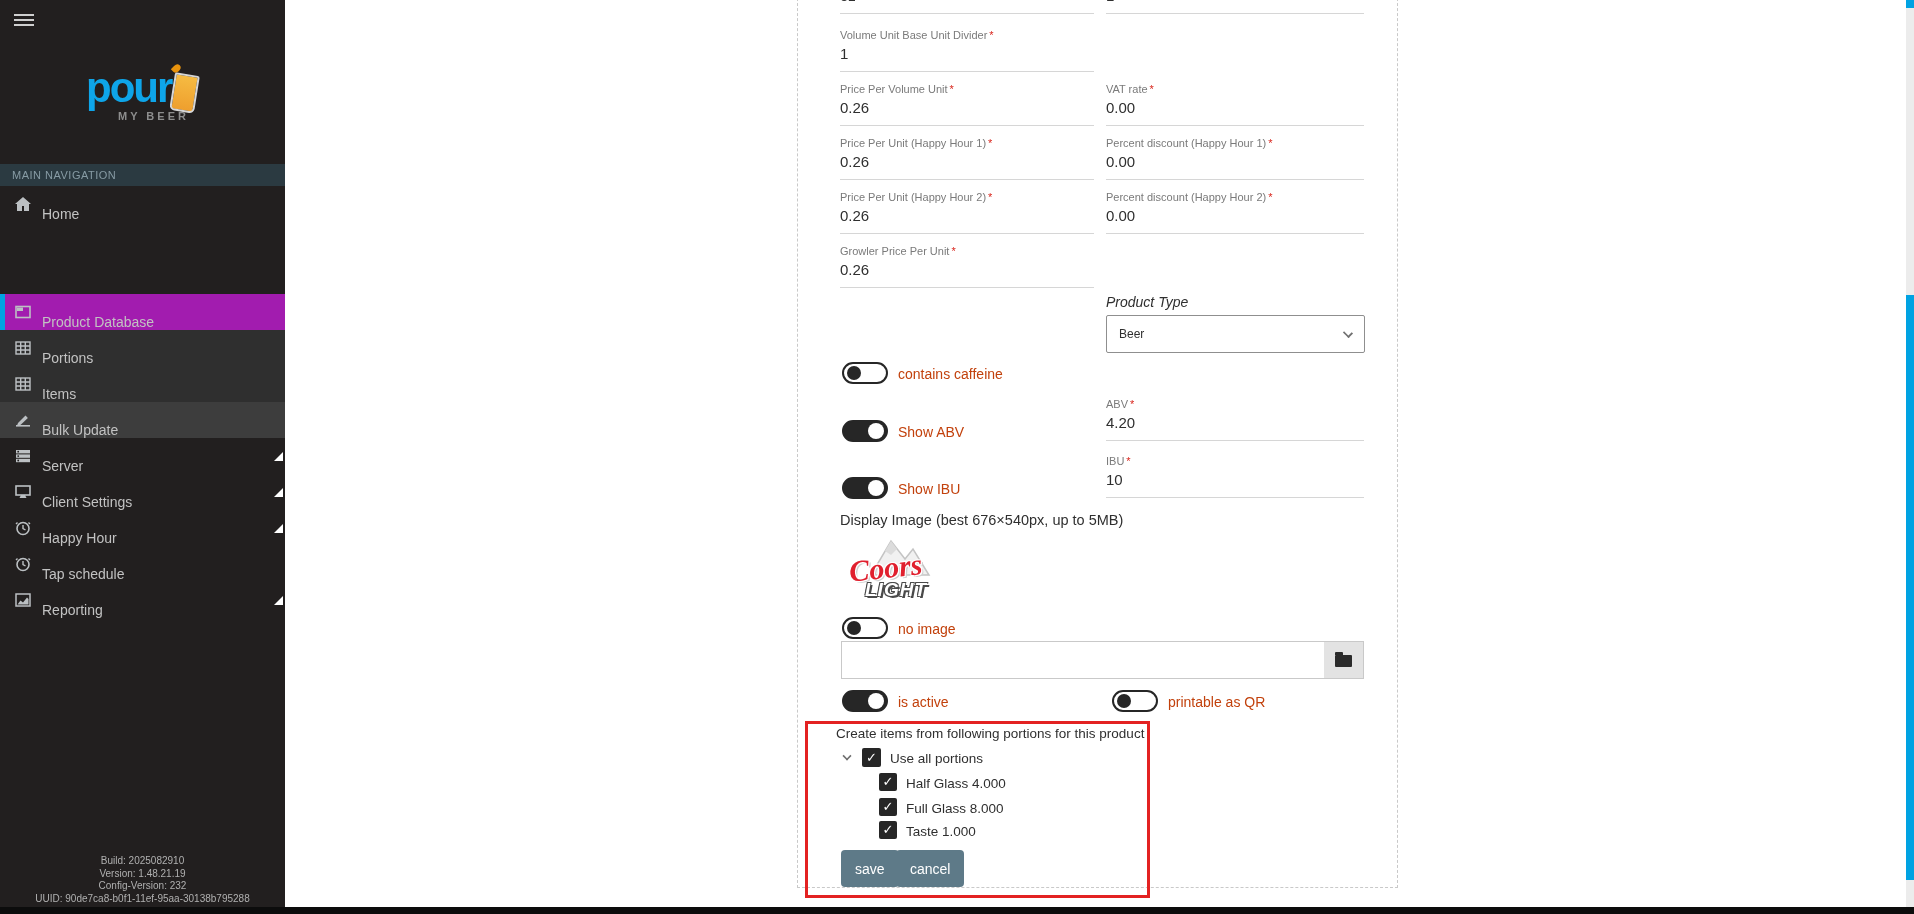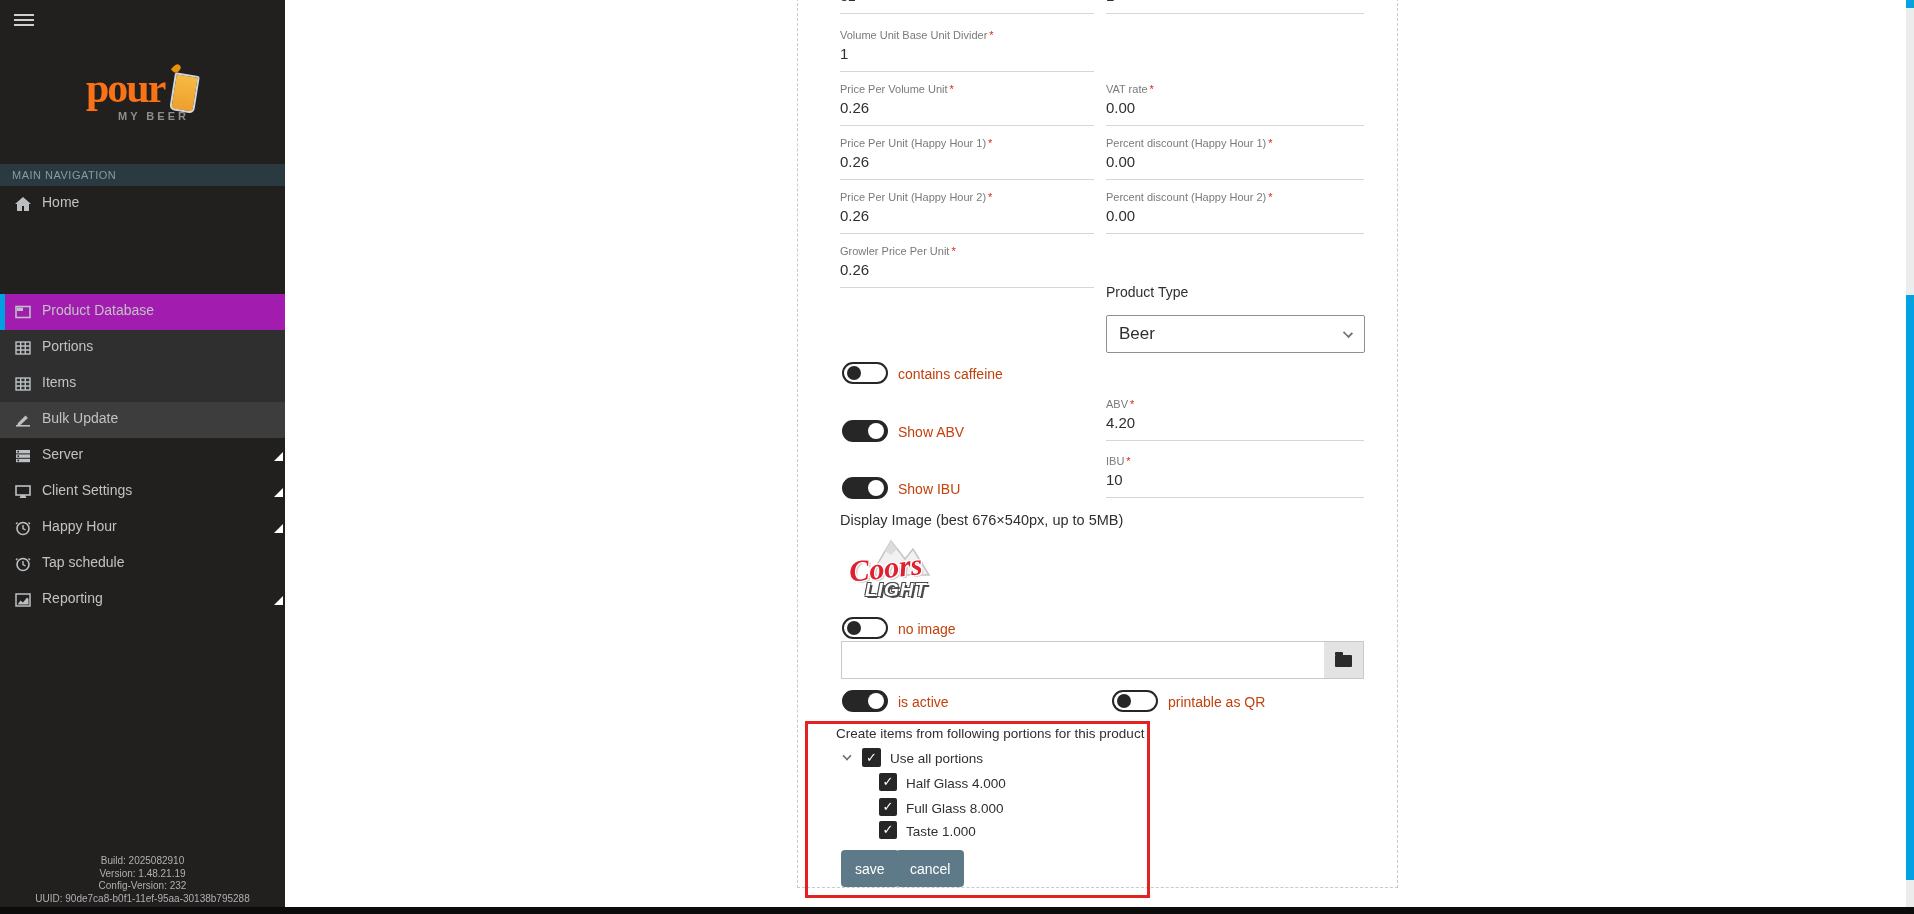--- a/index.html
+++ b/index.html
@@ -5,32 +5,32 @@
   * { margin:0; padding:0; box-sizing:border-box; }
   html,body { width:1914px; height:914px; overflow:hidden; background:#fff;
               font-family:"Liberation Sans", sans-serif; }
   .page { position:relative; width:1914px; height:914px; background:#fff; overflow:hidden; }
 
   
   .sidebar { position:absolute; left:0; top:0; width:285px; height:914px; background:#221f1f; z-index:2; }
   .hamburger { position:absolute; left:14px; top:14px; width:20px; height:14px; cursor:pointer; }
   .hamburger span { display:block; height:2px; background:#cfcfcf; margin-bottom:3px; }
   .brand { position:absolute; left:0; top:62px; width:285px; height:70px; }
-  .brand-name { position:absolute; left:86px; top:2px; font-size:42px; font-weight:bold; color:#f97316; letter-spacing:-2px;font-family:Liberation Serif, serif; }
+  .brand-name { position:absolute; left:86px; top:2px; font-size:42px; font-weight:bold; color:#0ea5e9; letter-spacing:-2px; }
   .brand-tagline { position:absolute; left:118px; top:48px; font-size:11px; font-weight:bold; letter-spacing:3px; color:#8d8d8d; }
   .glass { position:absolute; left:172px; top:12px; width:25px; height:38px;
            background:linear-gradient(#f6bb42,#ee9f2e); border:2px solid #d6d6d6;
            border-radius:2px 2px 5px 5px; transform:rotate(9deg); }
   .glass-drop { position:absolute; left:173px; top:2px; width:7px; height:9px; background:#e8920c;
                 border-radius:50% 50% 50% 0; transform:rotate(45deg); }
   .nav-section { position:absolute; left:0; top:164px; width:285px; height:22px; background:#2b3a41;
                  color:#879ba4; font-size:11px; letter-spacing:.5px; line-height:22px; padding-left:12px; }
   .nav-item { position:absolute; left:0; width:285px; height:36px; color:#c2c2c2; font-size:14px; cursor:pointer; }
   .nav-item .nicon { position:absolute; left:14px; top:9px; width:18px; height:18px; }
-  .nav-item .nlabel { position:absolute; left:42px; top:8px; }
+  .nav-item .nlabel { position:absolute; left:42px; top:20px; }
   .submenu-bg { position:absolute; left:0; top:294px; width:285px; height:144px; background:#2f2f2f; }
   .nav-item.sub { background:transparent; }
   .nav-item.active { background:#a21caf; border-left:5px solid #00a2e2; }
   .nav-item.active .nicon { left:9px; }
   .nav-item.active .nlabel { left:37px; }
   .nav-item.hovered { background:#3d3d3d; }
   .corner-arrow { position:absolute; right:2px; top:14px; width:0; height:0;
                   border-bottom:9px solid #ffffff; border-left:9px solid transparent; }
   .side-footer { position:absolute; left:0; bottom:9px; width:285px; text-align:center;
                  font-size:10px; line-height:12.5px; color:#b0b0b0; }
@@ -44,21 +44,21 @@
   
   .panel { position:absolute; left:797px; top:-22px; width:601px; height:910px;
            border:1px dashed #c9c9c9; background:#fff; }
   .field { position:absolute; border-bottom:1px solid #d6d6d6; padding-bottom:8px; background:transparent; }
   .flabel { font-size:11px; color:#7a7a7a; margin-bottom:4px; }
   .freq { color:#d9251c; font-size:11px; margin-left:2px; }
   .fvalue { font-size:15px; color:#2f2f2f; min-height:18px; line-height:18px; }
   .plain-label { position:absolute; font-size:15px; color:#2f2f2f; }
   .select-label { position:absolute; font-size:14px; color:#2f2f2f; }
   .select-box { position:absolute; height:38px; border:1px solid #8f8f8f; border-radius:2px;
-                font-size:17px; color:#2f2f2f; line-height:36px; padding-left:12px; background:#fff; cursor:pointer; }
+                font-size:12px; color:#2f2f2f; line-height:36px; padding-left:12px; background:#fff; cursor:pointer; }
   .select-chevron { position:absolute; right:12px; top:13px; width:8px; height:8px;
                     border-right:2px solid #707070; border-bottom:2px solid #707070; transform:rotate(45deg) scaleY(.8); }
 
   
   .toggle { position:absolute; width:46px; height:22px; border:2px solid #262626; border-radius:12px;
             background:#fff; cursor:pointer; }
   .toggle .knob { position:absolute; left:3px; top:2px; width:14px; height:14px; border-radius:50%; background:#262626; }
   .toggle.on { background:#262626; }
   .toggle.on .knob { left:auto; right:2px; top:1px; width:16px; height:16px; background:#fff; }
   .tlabel { position:absolute; font-size:14px; color:#c2410c; }
@@ -281,21 +281,21 @@
   <div class="field" style="left:1106px; top:191px; width:258px;">
     <div class="flabel"><span>Percent discount (Happy Hour 2)</span><span class="freq">*</span></div>
     <div class="fvalue">0.00</div>
   </div>
 
   <div class="field" style="left:840px; top:245px; width:254px;">
     <div class="flabel"><span>Growler Price Per Unit</span><span class="freq">*</span></div>
     <div class="fvalue">0.26</div>
   </div>
 
-  <div class="select-label" style="left:1106px; top:284px;">Product Type</div>
+  <div class="select-label" style="left:1106px; top:294px;font-style:italic;">Product Type</div>
   <div class="select-box" style="left:1106px; top:315px; width:259px;">
     <span>Beer</span>
     <span class="select-chevron"></span>
   </div>
 
   <div class="toggle" style="left:842px; top:362px;">
       <span class="knob"></span>
     </div>
   <div class="tlabel" style="left:898px; top:366px;">contains caffeine</div>
 

